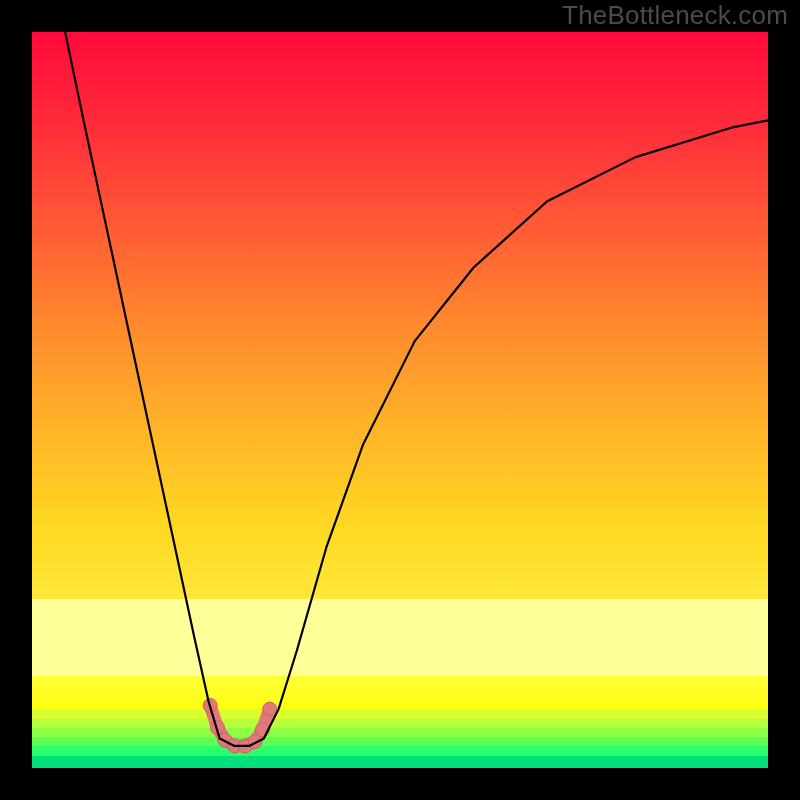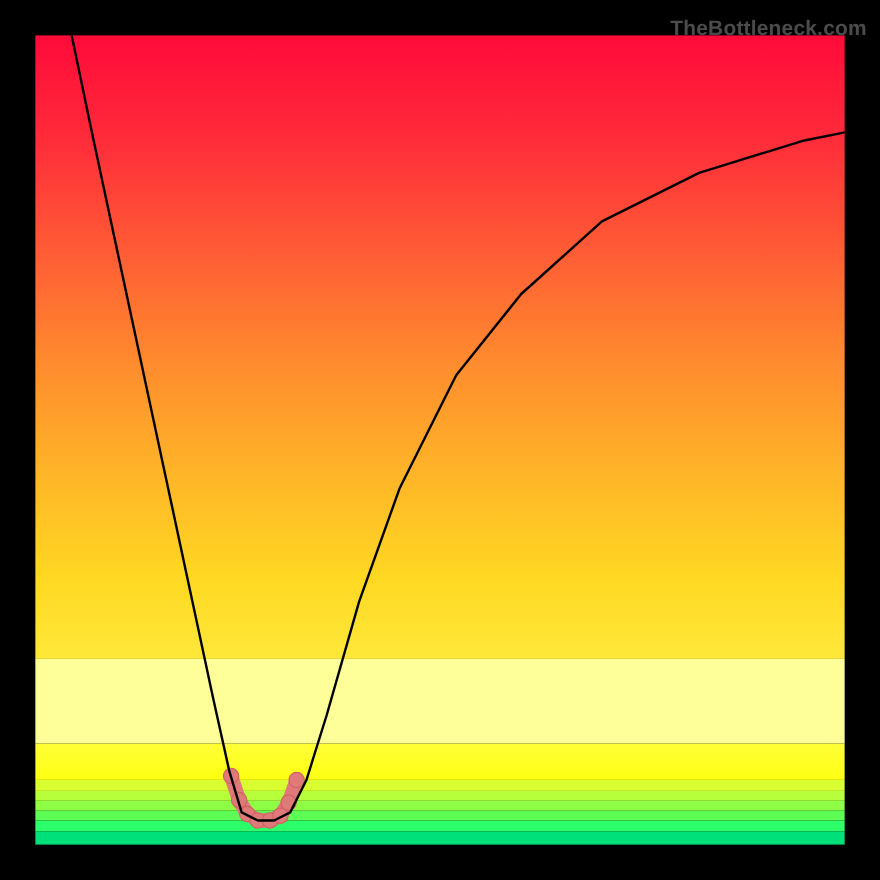--- a/index.html
+++ b/index.html
@@ -13,25 +13,25 @@
   }
   .frame {
     position: relative;
     width: 800px;
     height: 800px;
     background: #000;
     box-sizing: border-box;
   }
   .watermark {
     position: absolute;
-    top: 16px;
+    top: 0;
     right: 12px;
     color: #4b4b4b;
-    font-size: 19px;
-    font-weight: 700;
+    font-size: 26px;
+    font-weight: 400;
     letter-spacing: 0.2px;
     z-index: 10;
   }
   .plot-area {
     position: absolute;
     left: 32px;
     top: 32px;
     width: 736px;
     height: 736px;
     overflow: hidden;

